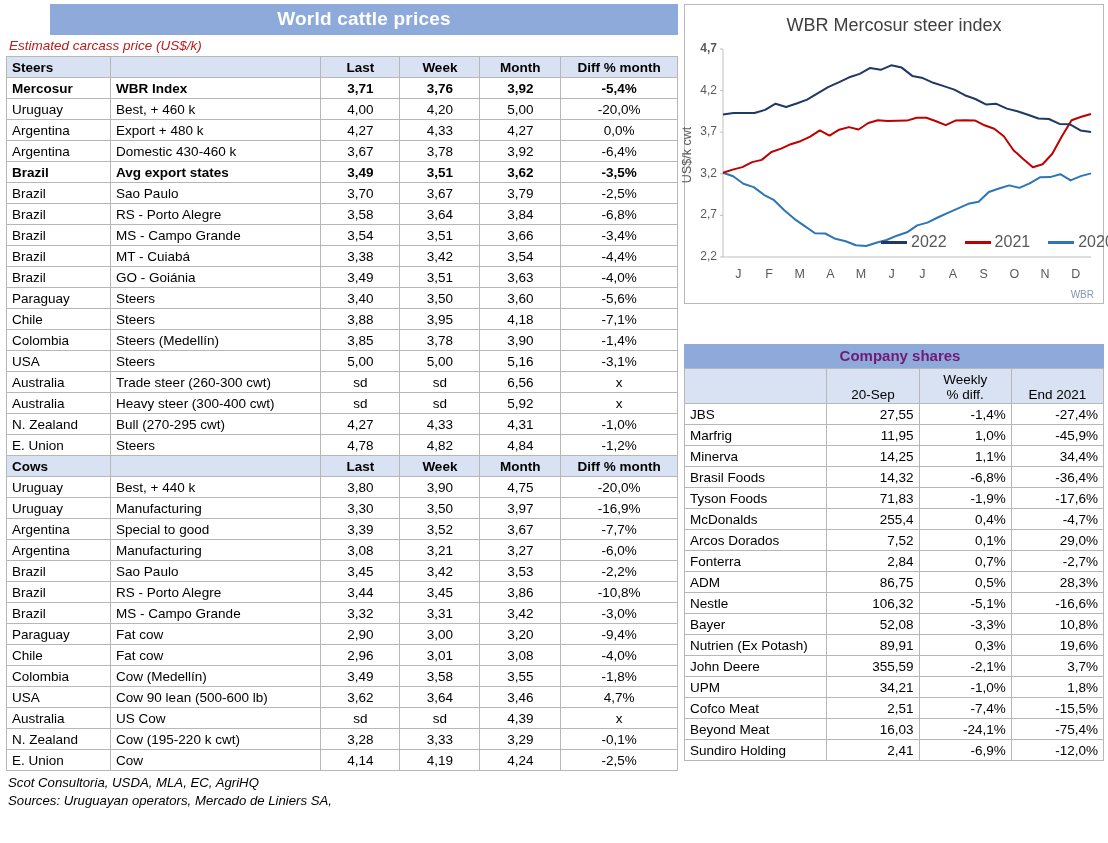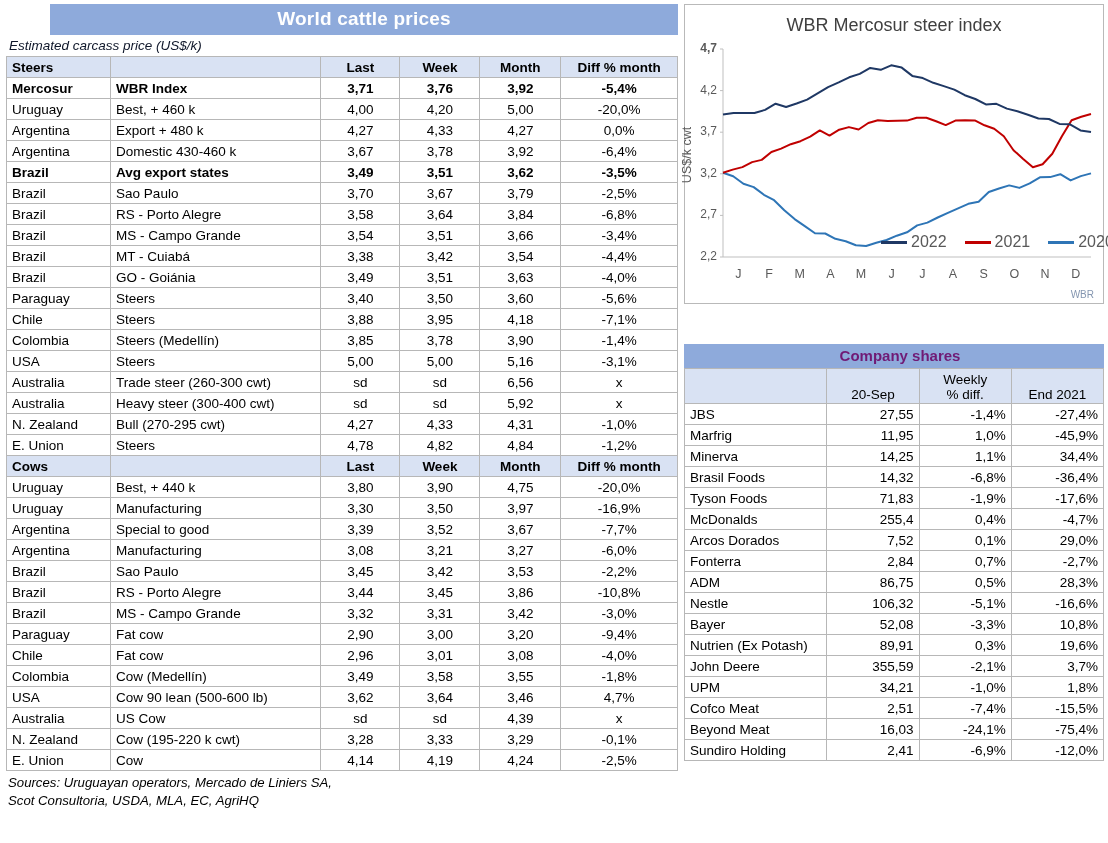--- a/index.html
+++ b/index.html
@@ -27,21 +27,21 @@
     font-weight: bold;
     font-size: 19px;
     text-align: center;
     padding: 4px 0 5px 0;
     letter-spacing: 0.2px;
     margin-left: 44px;
   }
   .subtitle {
     font-style: italic;
     font-size: 13.5px;
-    color: #0f172a;
+    color: #b91c1c;
     padding: 3px 0 3px 3px;
   }
   table.prices {
     border-collapse: collapse;
     width: 100%;
     font-size: 13.5px;
     color: #000;
   }
   table.prices td, table.prices th {
     border: 1px solid #b7b7b7;
@@ -446,22 +446,22 @@
             <td class="col-country">E. Union</td>
             <td class="col-desc">Cow</td>
             <td class="col-last num">4,14</td>
             <td class="col-week num">4,19</td>
             <td class="col-month num">4,24</td>
             <td class="col-diff num">-2,5%</td>
           </tr>
         </tbody>
     </table>
     <div class="sources">
+      <div>Scot Consultoria, USDA, MLA, EC, AgriHQ</div>
       <div>Sources: Uruguayan operators, Mercado de Liniers SA,</div>
-      <div>Scot Consultoria, USDA, MLA, EC, AgriHQ</div>
     </div>
   </div>
 
   <div id="chart-panel">
     <div id="chart-title">WBR Mercosur steer index</div>
     <div id="chart-area">
       <div class="axis-label-y">US$/k cwt</div>
       <svg id="chart-svg" width="420" height="300">
           <line x1="38" y1="44" x2="38" y2="252" stroke="#bfbfbf" stroke-width="1"></line>
           <line x1="38" y1="252" x2="406" y2="252" stroke="#bfbfbf" stroke-width="1"></line>

